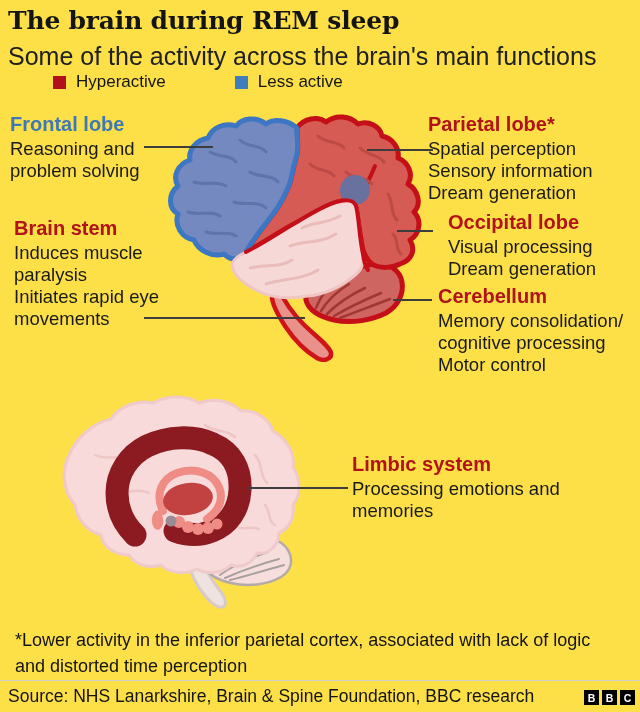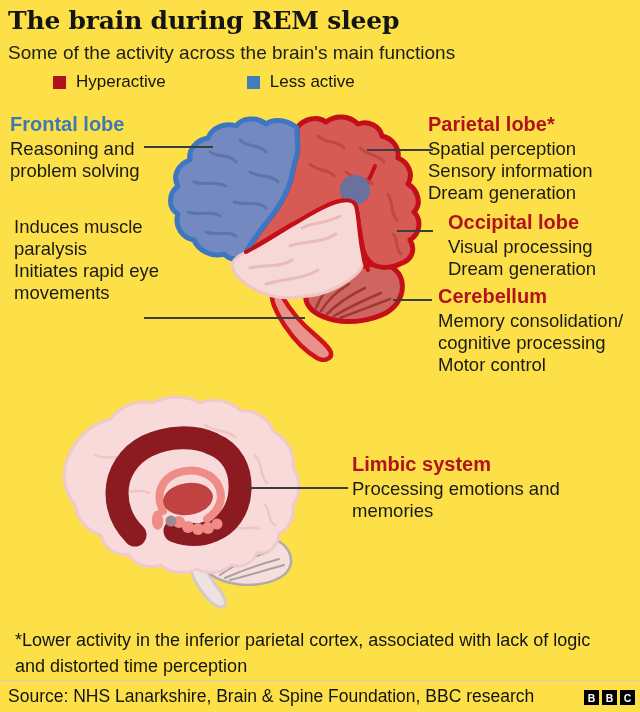--- a/index.html
+++ b/index.html
@@ -12,24 +12,24 @@
   body{font-family:"Liberation Sans",sans-serif;background:#888;}
   #stage{
     position:relative;width:640px;height:712px;margin:0 auto;
     background:#fde047;overflow:hidden;
   }
   .abs{position:absolute;}
   #title{
     left:8px;top:6px;font-family:"DejaVu Serif",serif;font-weight:700;
     font-size:25px;color:#141414;letter-spacing:-0.2px;
   }
-  #subtitle{left:8px;top:42px;font-size:19px;color:#202020;}
+  #subtitle{left:8px;top:42px;font-size:25px;color:#202020;}
   #legend{left:9px;top:72px;display:flex;align-items:center;font-size:17px;color:#141414;}
   .legend-item{display:flex;align-items:center;padding-left:44px;}
-  .legend-item + .legend-item{margin-left:37px;}
+  .legend-item + .legend-item{margin-left:25px;}
   .legend-sq{width:13px;height:13px;margin-right:10px;display:inline-block;}
   .sq-red{background:#b0111a;}
   .sq-blue{background:#3f7dbd;}
 
   svg.brain{position:absolute;pointer-events:none;}
   #brain-top{left:150px;top:112px;width:300px;height:250px;}
   #brain-lower{left:55px;top:395px;width:300px;height:225px;}
 
   .connector{position:absolute;height:2px;background:var(--line);}
   #conn-frontal{left:144px;top:146px;width:69px;}
@@ -121,20 +121,21 @@
   <div class="connector" id="conn-brainstem"></div>
   <div class="connector" id="conn-limbic"></div>
 
   <div class="label blue" id="lbl-frontal">
     <div class="hd">Frontal lobe</div>
     <div>Reasoning and</div>
     <div>problem solving</div>
   </div>
 
   <div class="label red" id="lbl-brainstem">
+    <div class="hd">Brain stem</div>
     <div>Induces muscle</div>
     <div>paralysis</div>
     <div>Initiates rapid eye</div>
     <div>movements</div>
   </div>
 
   <div class="label red" id="lbl-parietal">
     <div class="hd">Parietal lobe*</div>
     <div>Spatial perception</div>
     <div>Sensory information</div>

